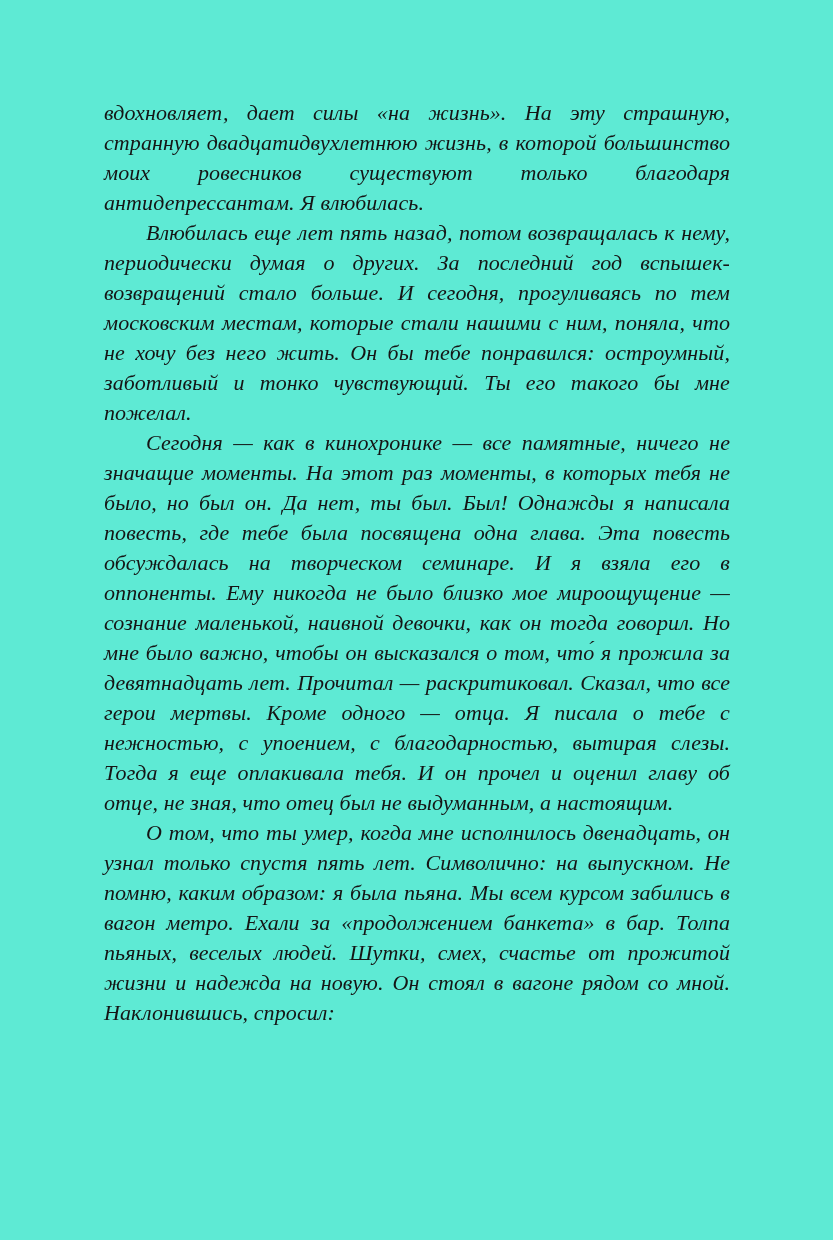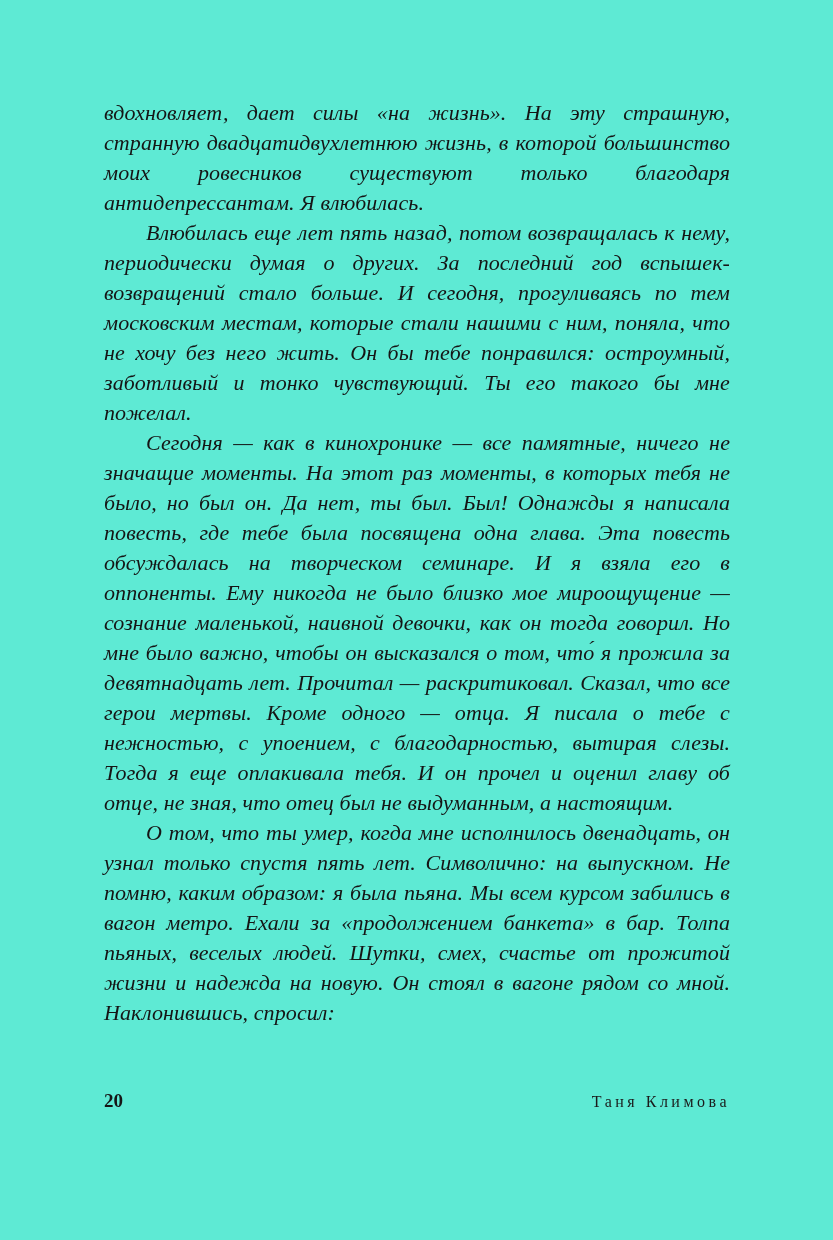--- a/index.html
+++ b/index.html
@@ -62,18 +62,14 @@
 
 <div class="page">
 
   <div class="text-block">
     <p class="para no-indent">вдохновляет, дает силы «на жизнь». На эту страшную, странную двадцатидвухлетнюю жизнь, в которой большинство моих ровесников существуют только благодаря антидепрессантам. Я влюбилась.</p>
     <p class="para">Влюбилась еще лет пять назад, потом возвращалась к нему, периодически думая о других. За последний год вспышек-возвращений стало больше. И сегодня, прогуливаясь по тем московским местам, которые стали нашими с ним, поняла, что не хочу без него жить. Он бы тебе понравился: остроумный, заботливый и тонко чувствующий. Ты его такого бы мне пожелал.</p>
     <p class="para">Сегодня — как в кинохронике — все памятные, ничего не значащие моменты. На этот раз моменты, в которых тебя не было, но был он. Да нет, ты был. Был! Однажды я написала повесть, где тебе была посвящена одна глава. Эта повесть обсуждалась на творческом семинаре. И я взяла его в оппоненты. Ему никогда не было близко мое мироощущение — сознание маленькой, наивной девочки, как он тогда говорил. Но мне было важно, чтобы он высказался о том, что́ я прожила за девятнадцать лет. Прочитал — раскритиковал. Сказал, что все герои мертвы. Кроме одного — отца. Я писала о тебе с нежностью, с упоением, с благодарностью, вытирая слезы. Тогда я еще оплакивала тебя. И он прочел и оценил главу об отце, не зная, что отец был не выдуманным, а настоящим.</p>
     <p class="para">О том, что ты умер, когда мне исполнилось двенадцать, он узнал только спустя пять лет. Символично: на выпускном. Не помню, каким образом: я была пьяна. Мы всем курсом забились в вагон метро. Ехали за «продолжением банкета» в бар. Толпа пьяных, веселых людей. Шутки, смех, счастье от прожитой жизни и надежда на новую. Он стоял в вагоне рядом со мной. Наклонившись, спросил:</p>
   </div>
 
-  <div class="footer">
-    <span class="page-number">20</span>
-    <span class="running-title">Таня Климова</span>
-  </div>
 
 </div>
 
 </body></html>

